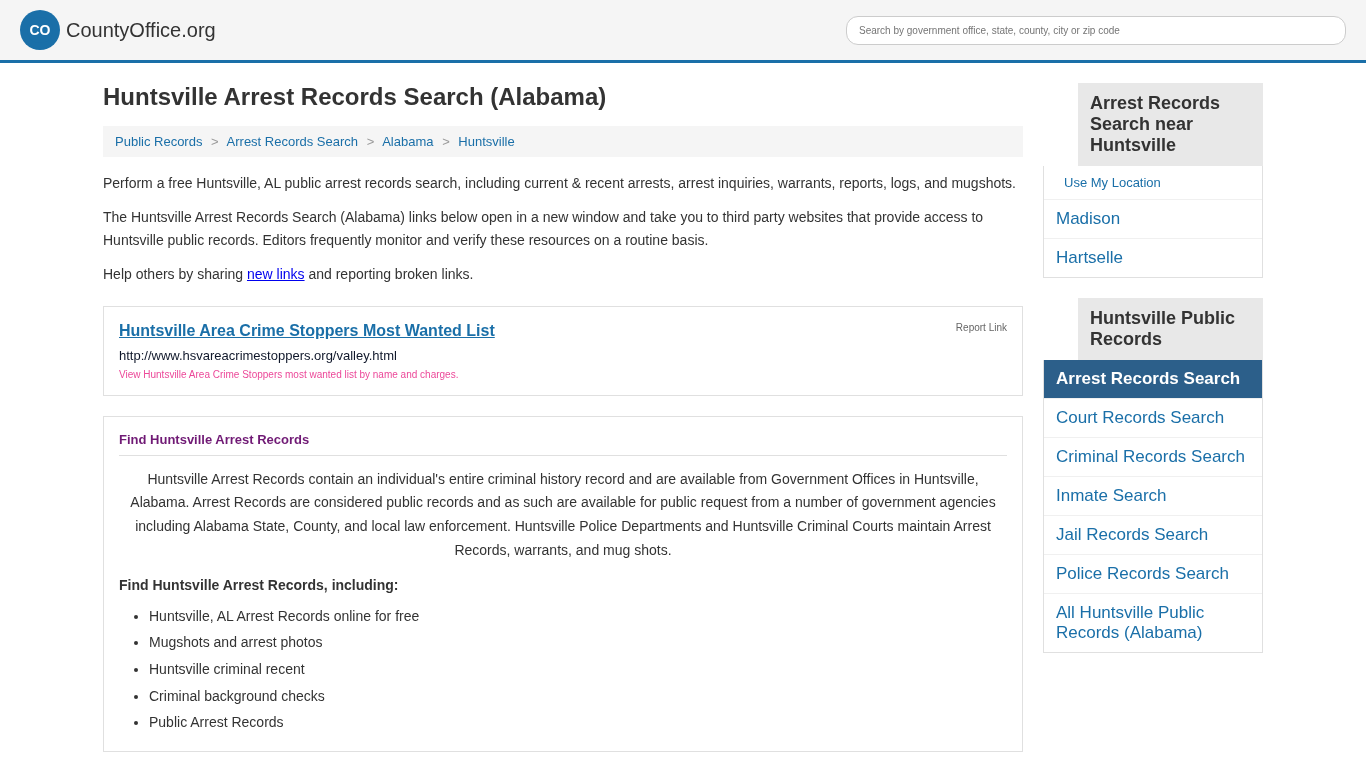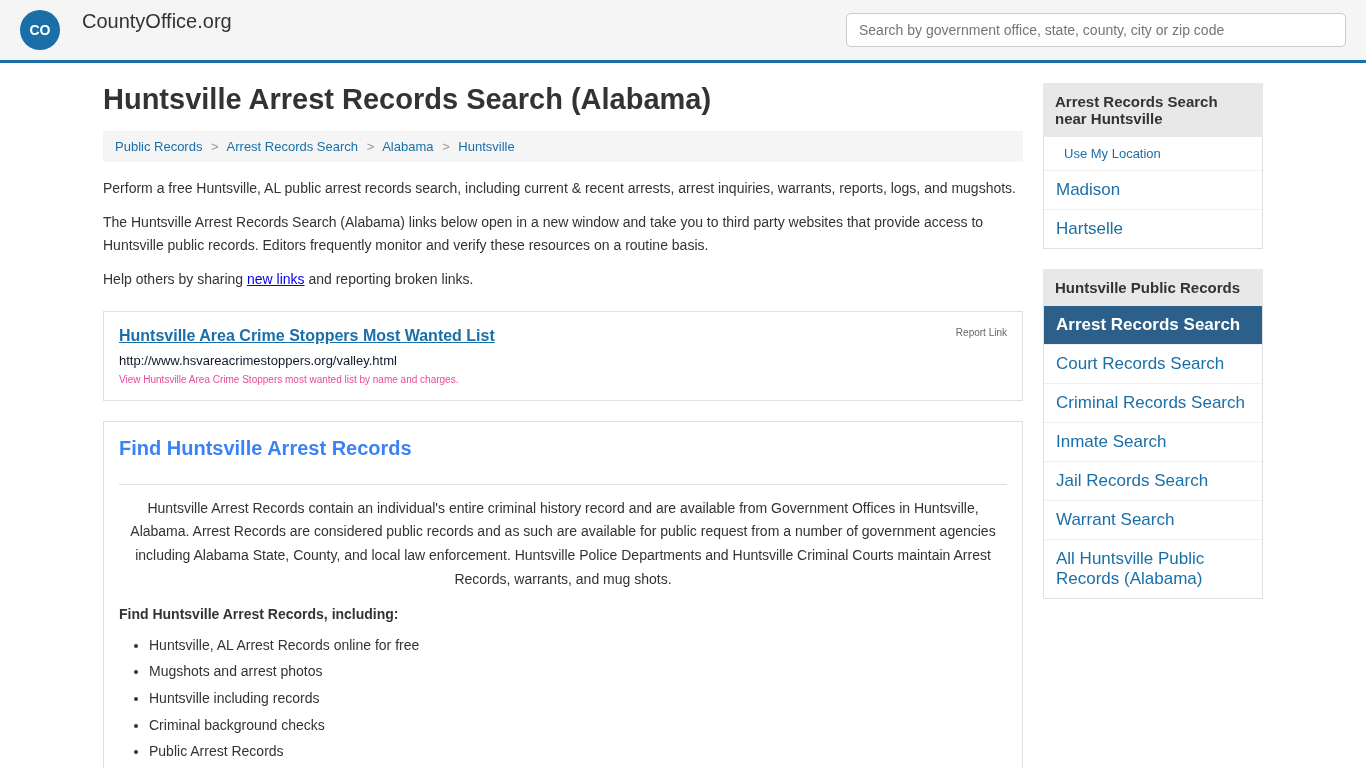--- a/index.html
+++ b/index.html
@@ -9,22 +9,22 @@
     #header {
       background: #f5f5f5;
       border-bottom: 3px solid #1a6fa8;
       padding: 10px 20px;
       display: flex;
       align-items: center;
       justify-content: space-between;
     }
     #logo-area {
       display: flex;
-      align-items: flex-start;
-      gap: 22px;
+      align-items: center;
+      gap: 6px;
     }
     #logo-icon {
       width: 40px;
       height: 40px;
       border-radius: 50%;
       background: #1a6fa8;
       display: flex;
       align-items: center;
       justify-content: center;
       color: #fff;
@@ -37,41 +37,41 @@
       font-weight: bold;
     }
     #logo-text span {
       color: #333;
       font-weight: normal;
     }
     #search-bar {
       width: 500px;
       padding: 8px 12px;
       border: 1px solid #ccc;
-      border-radius: 5px;
-      font-size: 14px;
+      border-radius: 12px;
+      font-size: 10px;
       color: #999;
     }
 
     
     #main-container {
       max-width: 1200px;
       margin: 0 auto;
       padding: 20px 20px;
       display: flex;
       gap: 20px;
     }
 
     
     #content {
       flex: 1;
     }
 
     #page-title {
-      font-size: 29px;
+      font-size: 24px;
       font-weight: bold;
       color: #333;
       margin-bottom: 15px;
     }
 
     #breadcrumb {
       background: #f5f5f5;
       padding: 8px 12px;
       margin-bottom: 15px;
       font-size: 13px;
@@ -114,25 +114,25 @@
       font-size: 10px;
       clear: both;
     }
 
     #find-section {
       border: 1px solid #e0e0e0;
       padding: 15px;
       margin-top: 20px;
     }
     #find-title {
-      font-size: 20px;
-      font-weight: bold;
-      color: #3b82f6;
+      font-size: 13px;
+      font-weight: bold;
+      color: #701a75;
       margin-bottom: 12px;
-      padding-bottom: 24px;
+      padding-bottom: 8px;
       border-bottom: 1px solid #e0e0e0;
     }
     #find-body {
       line-height: 1.7;
       color: #333;
       margin-bottom: 14px;
       text-align: center;
     }
     #find-subheading {
       font-weight: bold;
@@ -148,24 +148,25 @@
     #sidebar {
       width: 220px;
       flex-shrink: 0;
     }
     .sidebar-section {
       margin-bottom: 20px;
     }
     .sidebar-heading {
       background: #e8e8e8;
       padding: 10px 12px;
-      font-size: 15px;
+      font-size: 18px;
       font-weight: bold;
       color: #333;
       margin-bottom: 0;
+      margin-left: 35px;
     }
     .sidebar-links {
       border: 1px solid #e0e0e0;
       border-top: none;
     }
     .sidebar-links a {
       display: block;
       padding: 9px 12px;
       color: #1a6fa8;
       text-decoration: none;
@@ -239,21 +240,21 @@
       <p id="link-desc">View Huntsville Area Crime Stoppers most wanted list by name and charges.</p>
     </div>
 
     <div id="find-section">
       <h2 id="find-title">Find Huntsville Arrest Records</h2>
       <p id="find-body" style="margin-bottom:14px; line-height:1.7;">Huntsville Arrest Records contain an individual's entire criminal history record and are available from Government Offices in Huntsville, Alabama. Arrest Records are considered public records and as such are available for public request from a number of government agencies including Alabama State, County, and local law enforcement. Huntsville Police Departments and Huntsville Criminal Courts maintain Arrest Records, warrants, and mug shots.</p>
       <p id="find-subheading" style="font-weight:bold; margin-bottom:10px;">Find Huntsville Arrest Records, including:</p>
       <ul id="find-list">
         <li>Huntsville, AL Arrest Records online for free</li>
         <li>Mugshots and arrest photos</li>
-        <li>Huntsville including records</li>
+        <li>Huntsville criminal recent</li>
         <li>Criminal background checks</li>
         <li>Public Arrest Records</li>
       </ul>
     </div>
 
   </div>
 
   <div id="sidebar">
 
     <div class="sidebar-section">
@@ -266,20 +267,20 @@
     </div>
 
     <div class="sidebar-section">
       <div class="sidebar-heading">Huntsville Public Records</div>
       <div class="sidebar-links">
         <a href="#" class="active">Arrest Records Search</a>
         <a href="#">Court Records Search</a>
         <a href="#">Criminal Records Search</a>
         <a href="#">Inmate Search</a>
         <a href="#">Jail Records Search</a>
-        <a href="#">Warrant Search</a>
+        <a href="#">Police Records Search</a>
         <a href="#">All Huntsville Public Records (Alabama)</a>
       </div>
     </div>
 
   </div>
 
 </div>
 
 </body></html>

